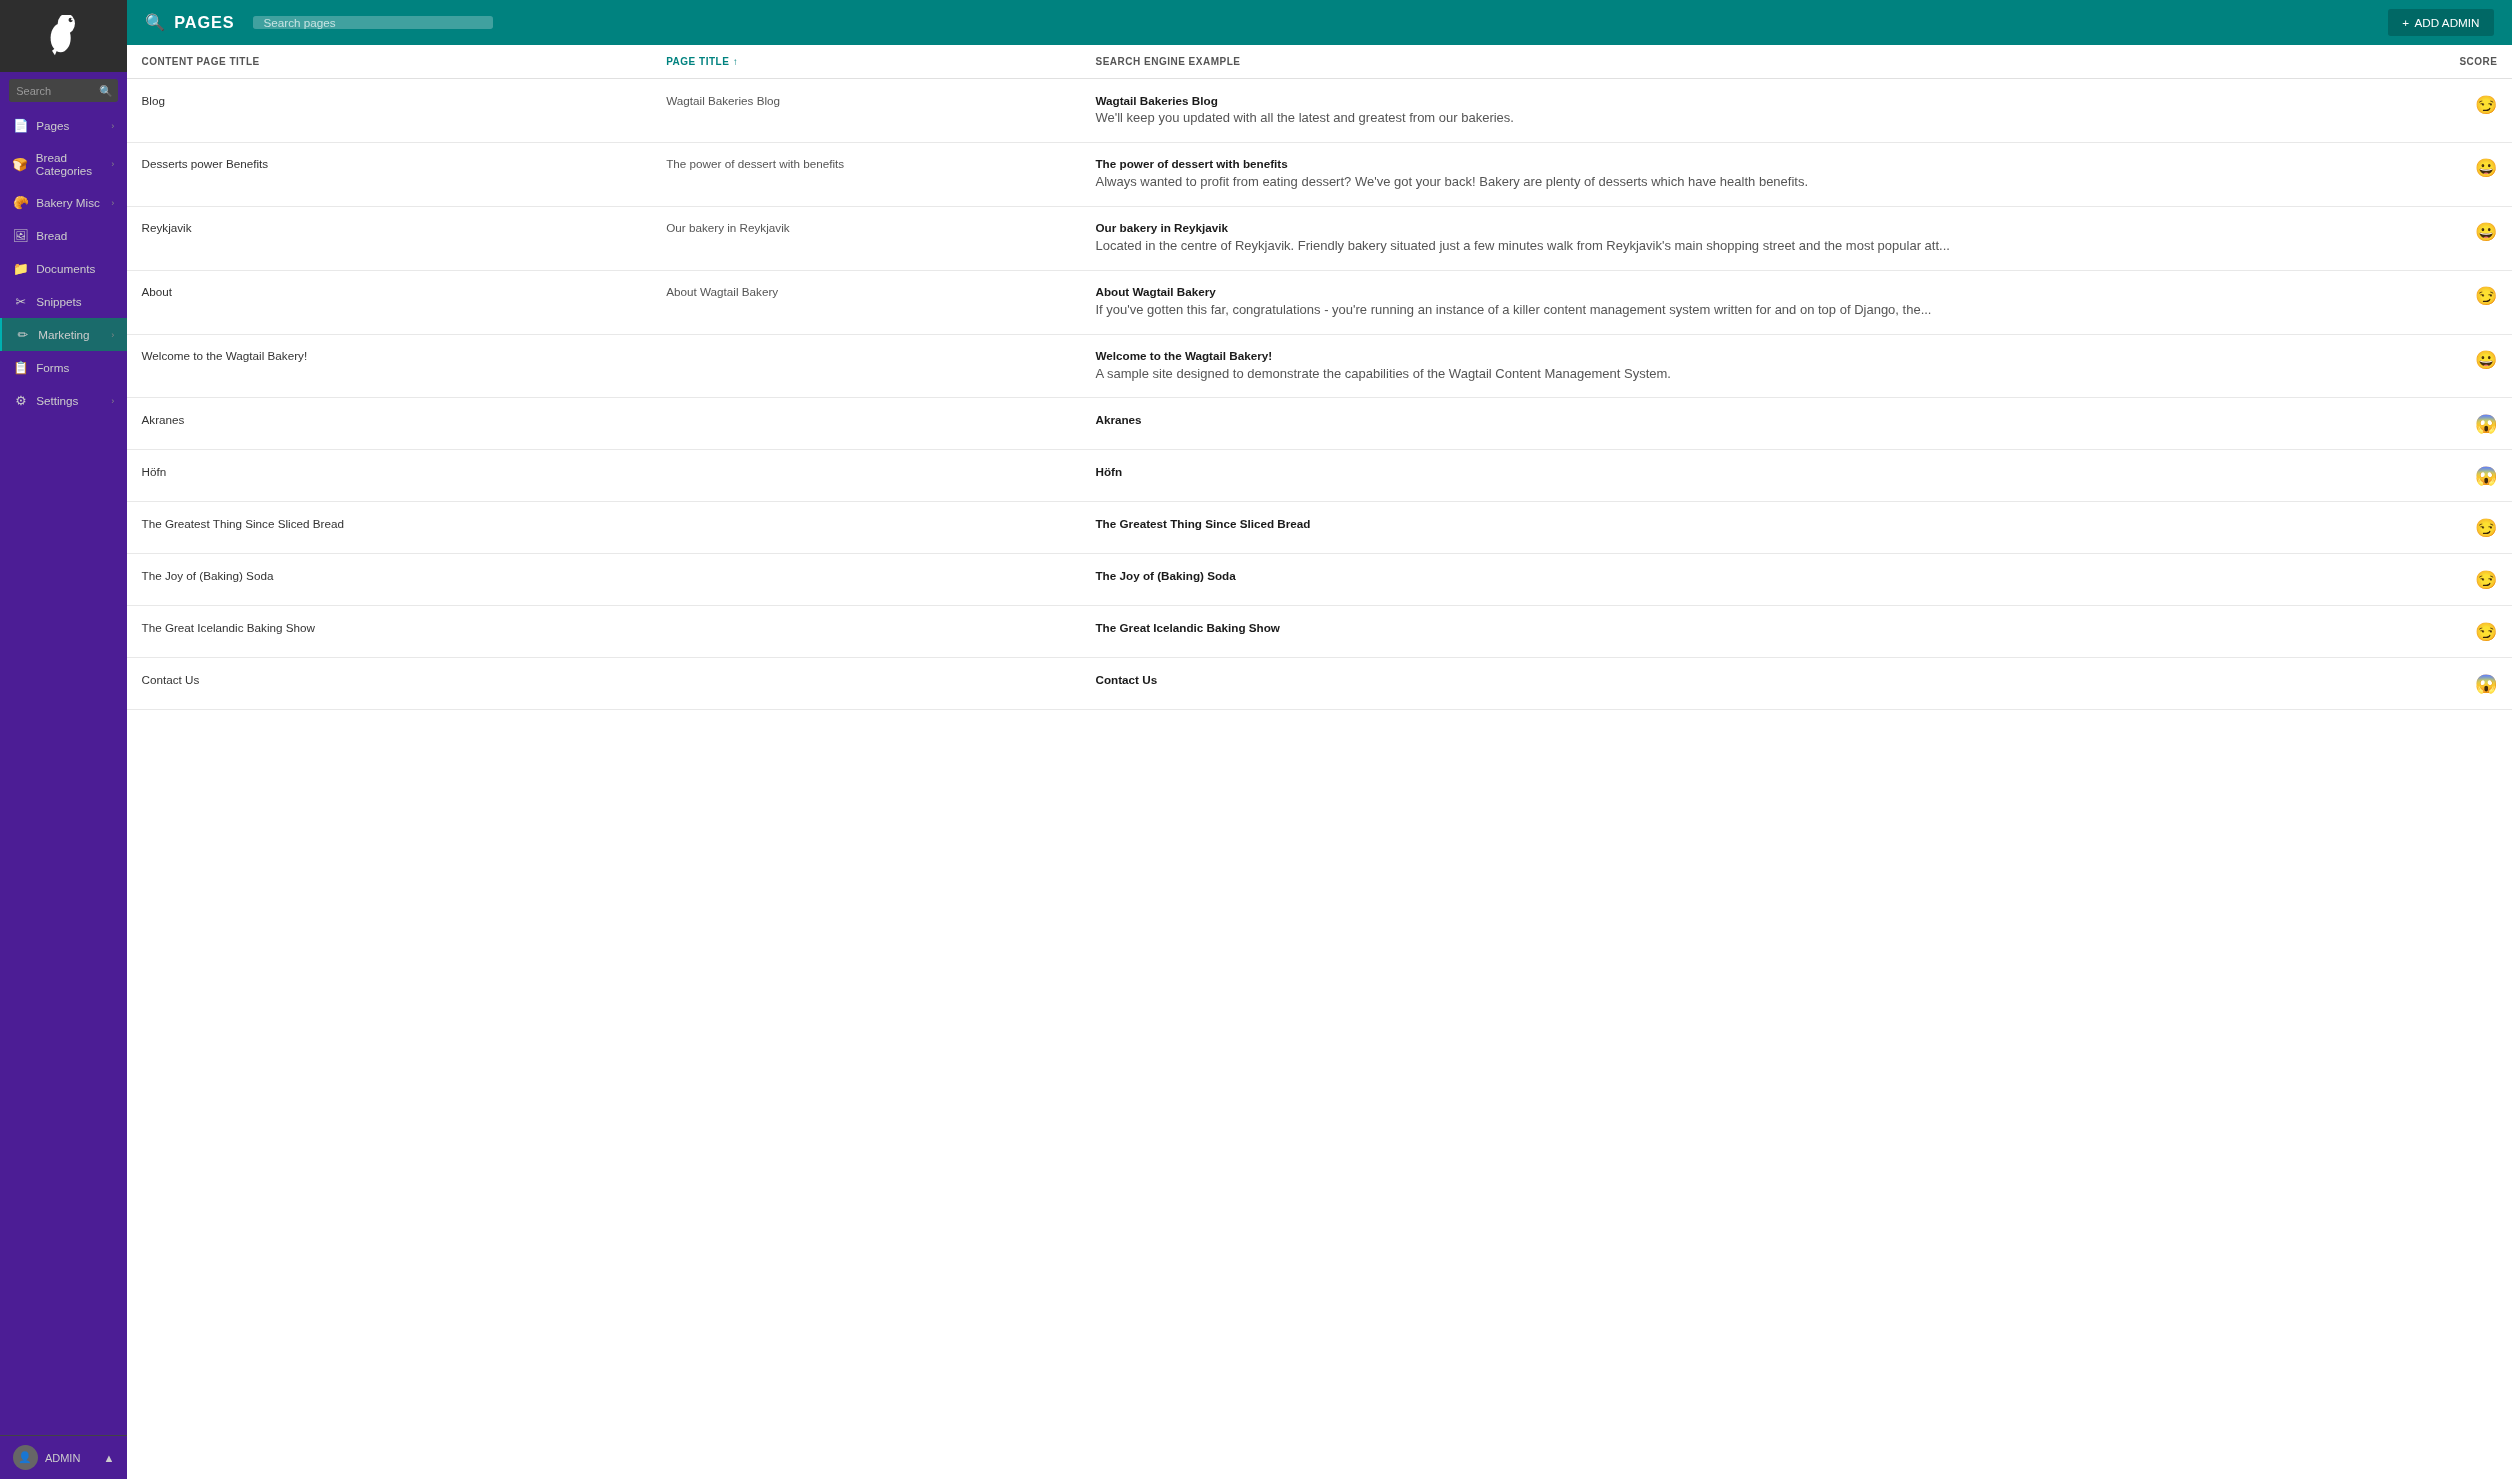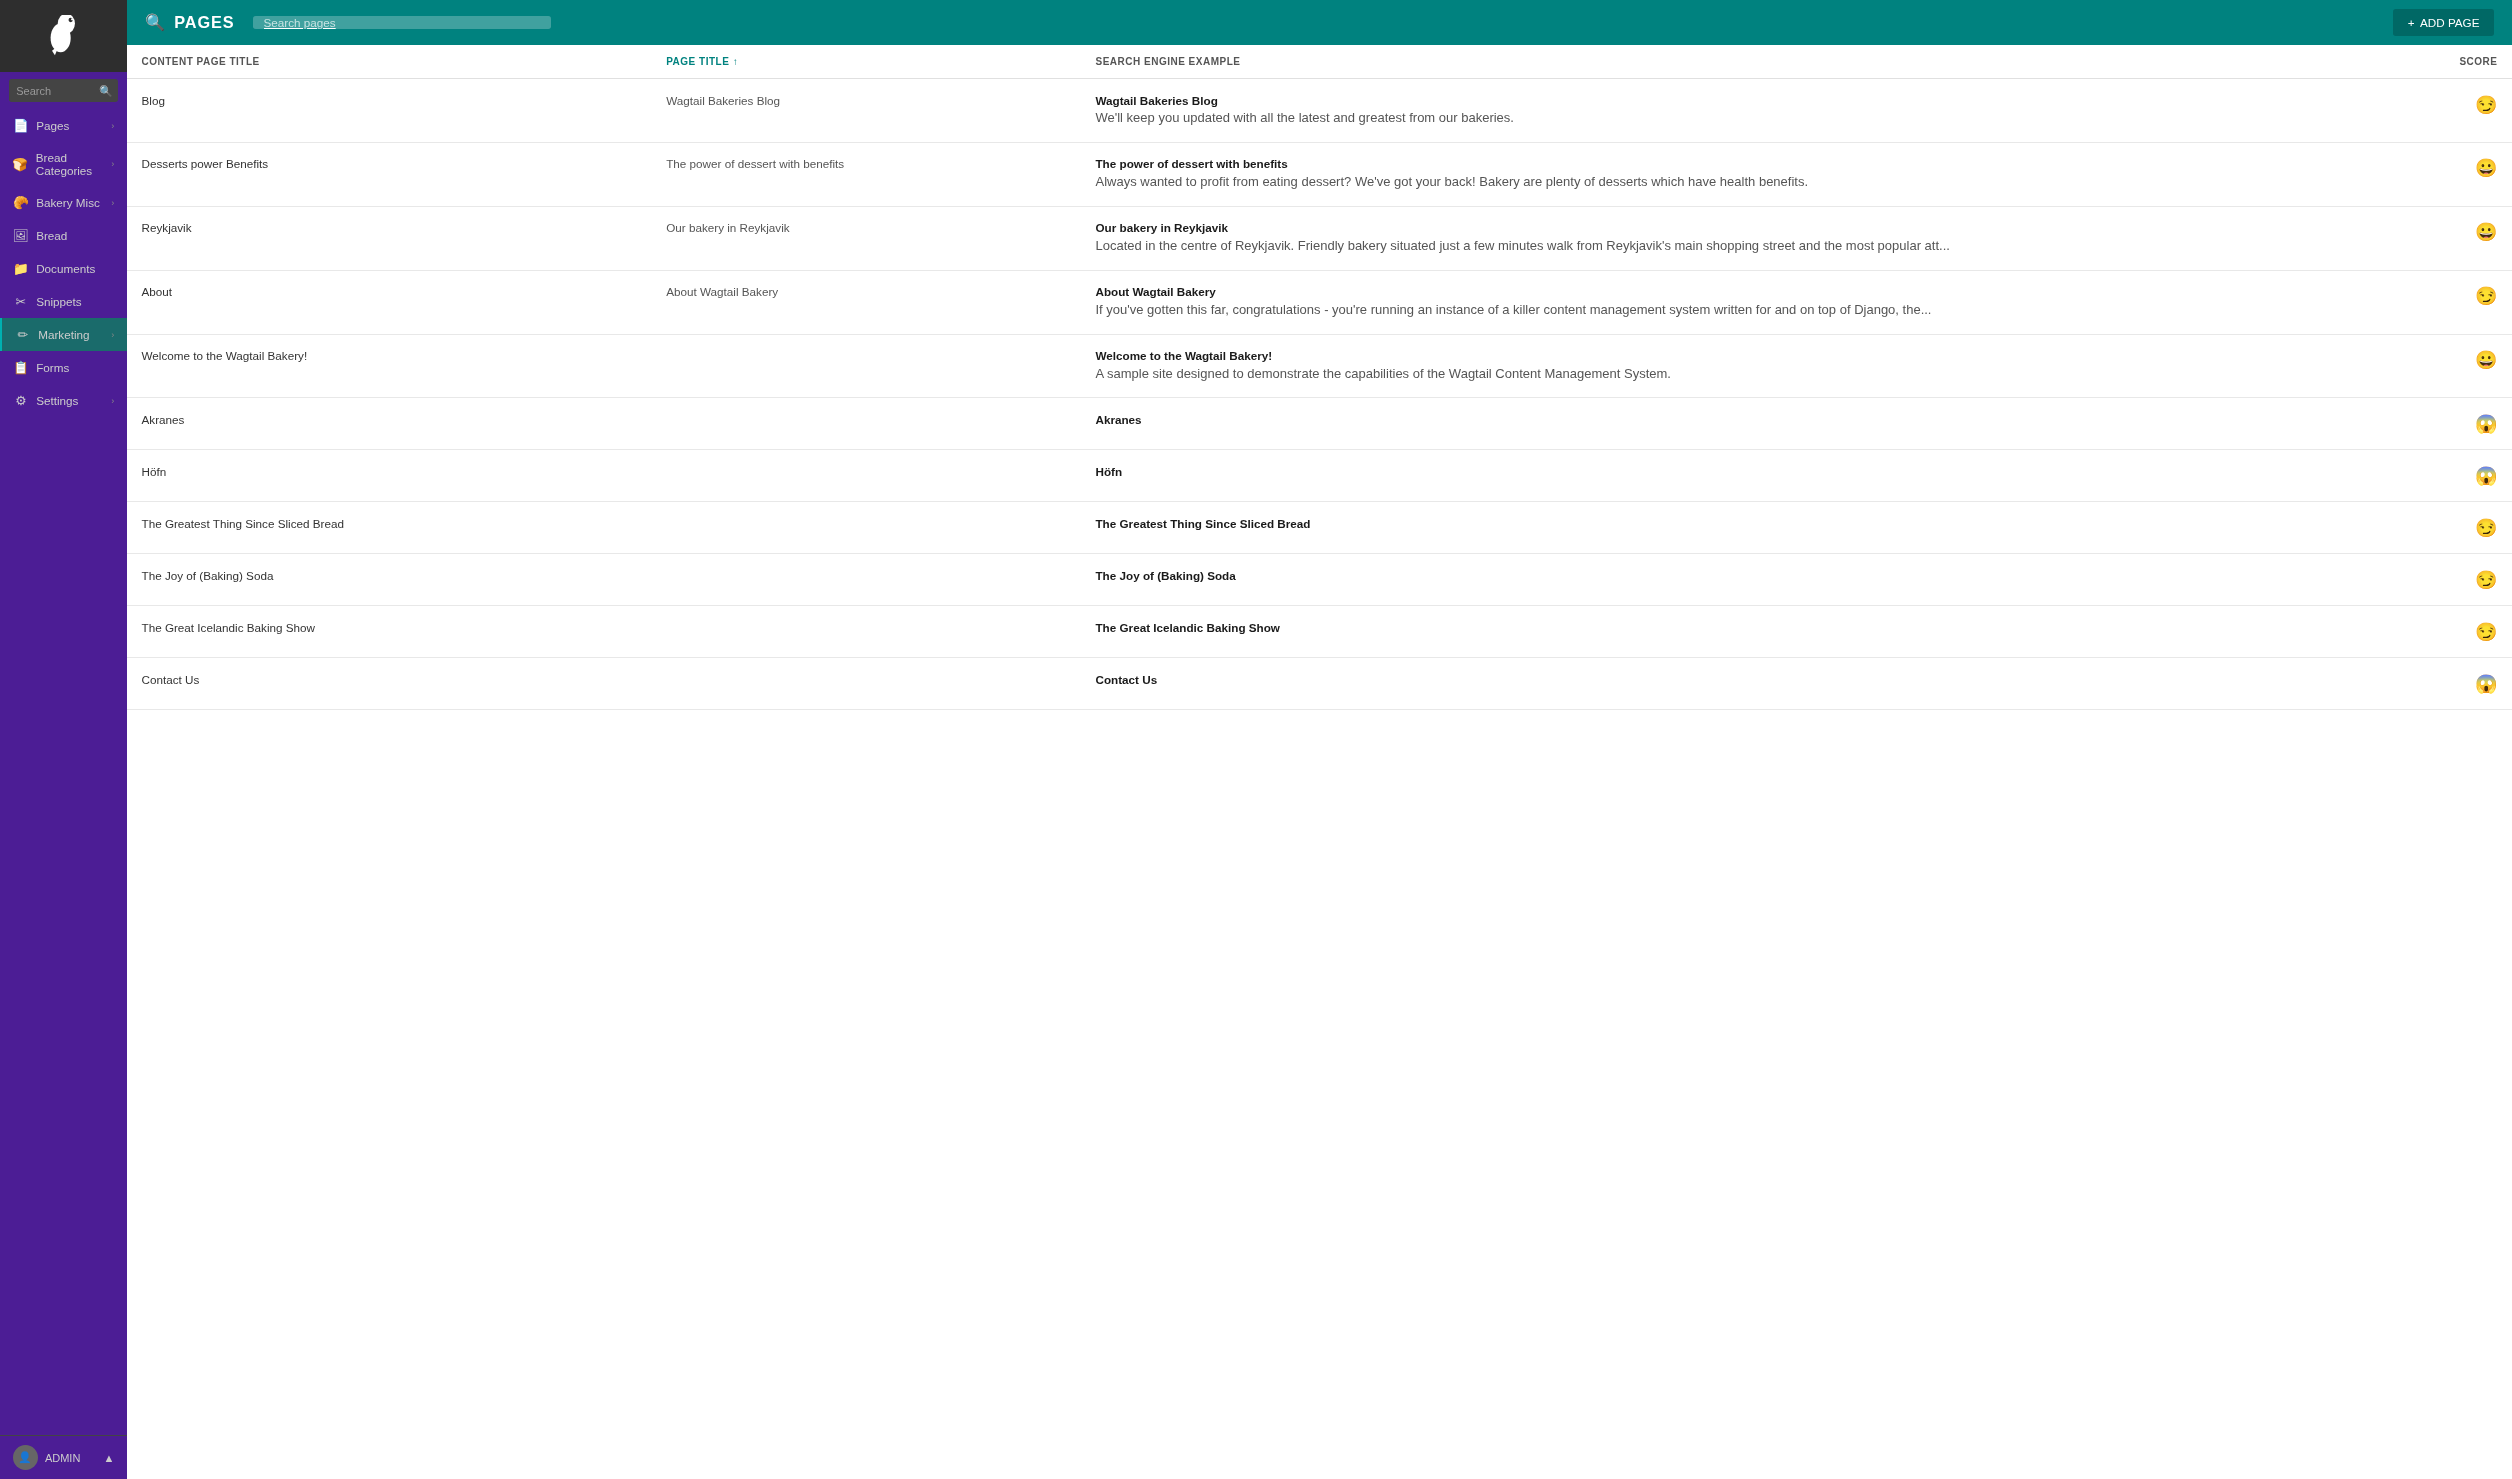--- a/index.html
+++ b/index.html
@@ -144,22 +144,21 @@
       letter-spacing: 0.9px;
     }
     .header-search {
       background: rgba(255,255,255,0.25);
       border: none;
       border-radius: 2.7px;
       color: #fff;
       padding: 0 11px;
       font-size: 11.7px;
       outline: none;
-      width: 298px;
-      text-decoration: underline;
+      width: 240px;
     }
     .header-search::placeholder { color: rgba(255,255,255,0.7); }
     .header-spacer { flex: 1; }
     .add-page-btn {
       background: rgba(0,0,0,0.2);
       color: #fff;
       border: none;
       border-radius: 2.7px;
       padding: 7.2px 14.5px;
       font-size: 11.7px;
@@ -336,21 +335,21 @@
 
   <div class="header">
     <div class="header-title-area">
       <span style="color:#fff; font-size:16.3px;">🔍</span>
       <span class="header-title">PAGES</span>
     </div>
     <input type="text" class="header-search" placeholder="Search pages" style="">
     <div class="header-spacer"></div>
     <button class="add-page-btn">
       <span>+</span>
-      <span>ADD PAGE</span>
+      <span>ADD ADMIN</span>
     </button>
   </div>
 
   <div class="content-area">
     <table class="pages-table">
       <thead>
         <tr>
           <th class="col-content">
             <span>CONTENT PAGE TITLE</span>
           </th>

